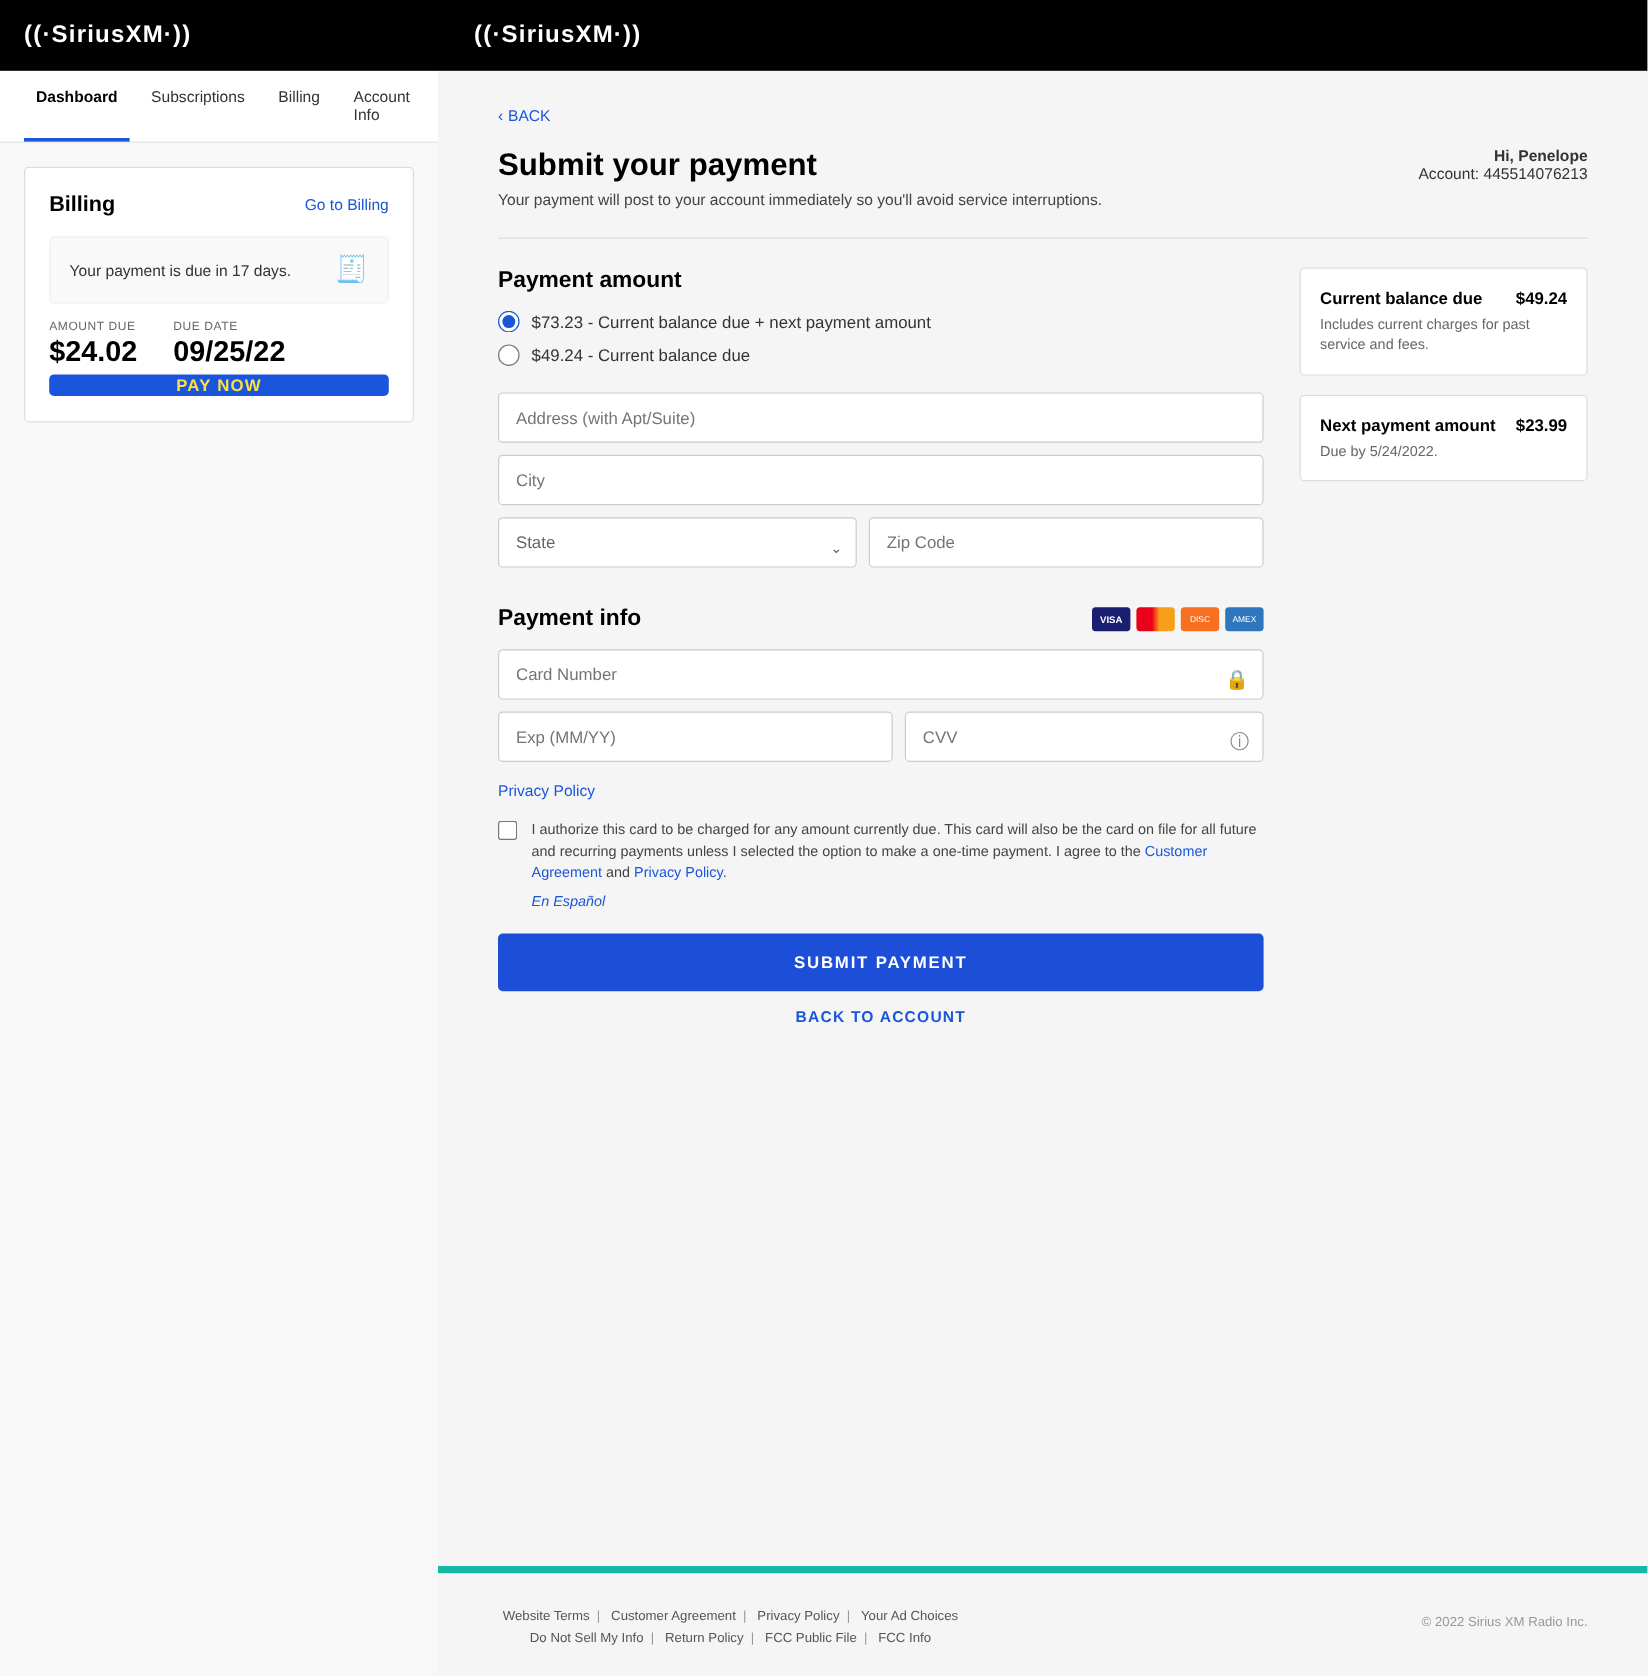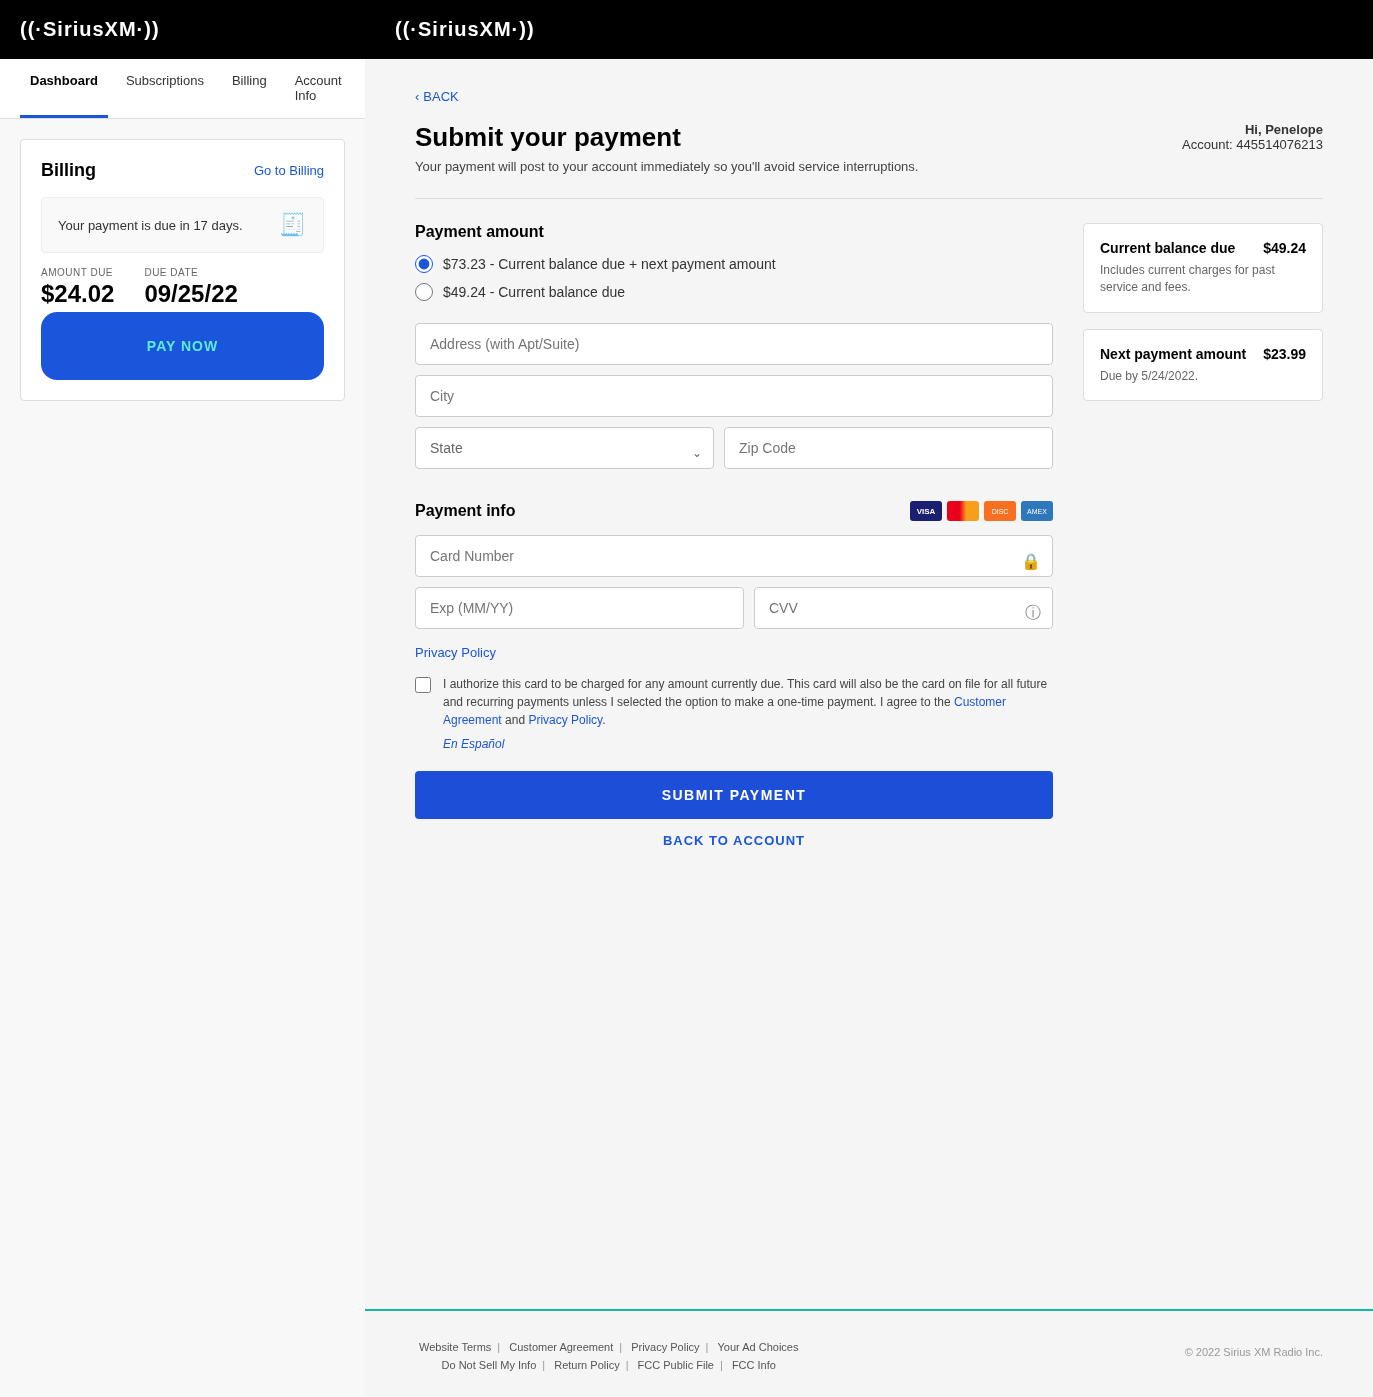--- a/index.html
+++ b/index.html
@@ -99,25 +99,25 @@
       display: block;
       margin-bottom: 2px;
     }
     .amount-block .value {
       font-size: 24px;
       font-weight: bold;
       color: #000;
     }
     .pay-now-btn {
       background: #1a56db;
-      color: #5eead4;
+      color: #fde047;
       width: 100%;
-      padding: 26px;
+      padding: 1px;
       border: none;
-      border-radius: 16px;
+      border-radius: 4px;
       font-size: 14px;
       font-weight: bold;
       letter-spacing: 1px;
       cursor: pointer;
     }
 
     
     .right-panel {
       flex: 1;
       background: #f5f5f5;
@@ -178,21 +178,21 @@
     }
     .form-section {
       flex: 1;
     }
     .side-info {
       width: 240px;
       min-width: 240px;
     }
 
     .section-label {
-      font-size: 16px;
+      font-size: 19px;
       font-weight: bold;
       color: #000;
       margin-bottom: 14px;
     }
     .radio-option {
       display: flex;
       align-items: center;
       gap: 10px;
       margin-bottom: 10px;
       font-size: 14px;
@@ -397,21 +397,21 @@
     .info-card-desc {
       font-size: 12px;
       color: #666;
       line-height: 1.4;
     }
 
     
     .right-footer {
       padding: 30px 50px 20px;
       text-align: center;
-      border-top: 2px solid #14b8a6;
+      border-top: 6px solid #14b8a6;
       margin-top: 40px;
     }
     .footer-links {
       font-size: 11px;
       color: #555;
       margin-bottom: 6px;
     }
     .footer-links a, .footer-links span {
       color: #555;
       text-decoration: none;

